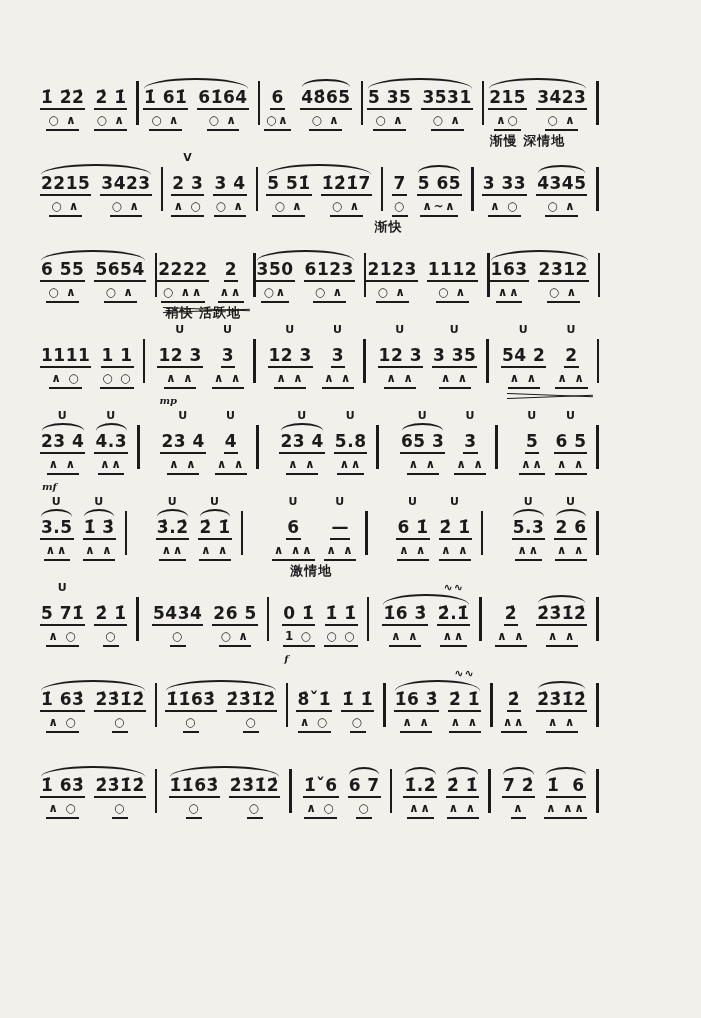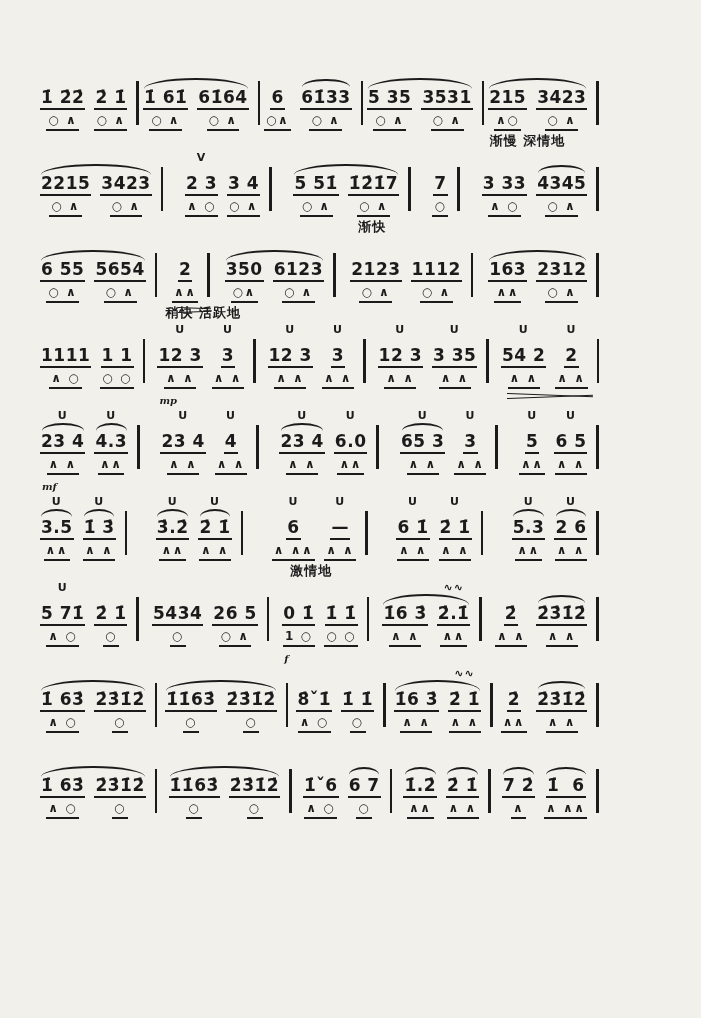--- a/index.html
+++ b/index.html
@@ -143,21 +143,21 @@
         <div class="m-body">
           <div class="group">
             <div class="umark"></div>
             <div class="slur"></div>
             <div class="notes">6</div>
             <div class="artic">○∧</div>
           </div>
           <div class="group">
             <div class="umark"></div>
             <div class="slur on"></div>
-            <div class="notes">61̇33</div>
+            <div class="notes">48̇65</div>
             <div class="artic">○ ∧</div>
           </div>
         </div>
         <div class="barline"></div>
       </div>
       <div class="measure">
         <div class="m-body slur-all">
           <div class="group">
             <div class="umark"></div>
             <div class="slur"></div>
@@ -244,20 +244,26 @@
         <div class="barline"></div>
       </div>
       <div class="measure">
         <div class="m-body">
           <div class="group">
             <div class="umark"></div>
             <div class="slur"></div>
             <div class="notes">7</div>
             <div class="artic">○</div>
           </div>
+          <div class="group">
+            <div class="umark"></div>
+            <div class="slur on"></div>
+            <div class="notes">5 65</div>
+            <div class="artic">∧~∧</div>
+          </div>
         </div>
         <div class="barline"></div>
       </div>
       <div class="measure">
         <div class="ann">渐慢  深情地</div>
         <div class="m-body">
           <div class="group">
             <div class="umark"></div>
             <div class="slur"></div>
             <div class="notes">3 33</div>
@@ -289,20 +295,26 @@
             <div class="artic">○ ∧</div>
           </div>
         </div>
         <div class="barline"></div>
       </div>
       <div class="measure">
         <div class="m-body">
           <div class="group">
             <div class="umark"></div>
             <div class="slur"></div>
+            <div class="notes">2222</div>
+            <div class="artic">○ ∧∧</div>
+          </div>
+          <div class="group">
+            <div class="umark"></div>
+            <div class="slur"></div>
             <div class="notes">2</div>
             <div class="artic">∧∧</div>
           </div>
         </div>
         <div class="cresc"></div>
         <div class="barline"></div>
       </div>
       <div class="measure">
         <div class="m-body slur-all">
           <div class="group">
@@ -486,21 +498,21 @@
         <div class="m-body">
           <div class="group">
             <div class="umark">U</div>
             <div class="slur on"></div>
             <div class="notes">23 4</div>
             <div class="artic">∧ ∧</div>
           </div>
           <div class="group">
             <div class="umark">U</div>
             <div class="slur"></div>
-            <div class="notes">6.0</div>
+            <div class="notes">5.8</div>
             <div class="artic">∧∧</div>
           </div>
         </div>
         <div class="barline"></div>
       </div>
       <div class="measure">
         <div class="m-body">
           <div class="group">
             <div class="umark">U</div>
             <div class="slur on"></div>

